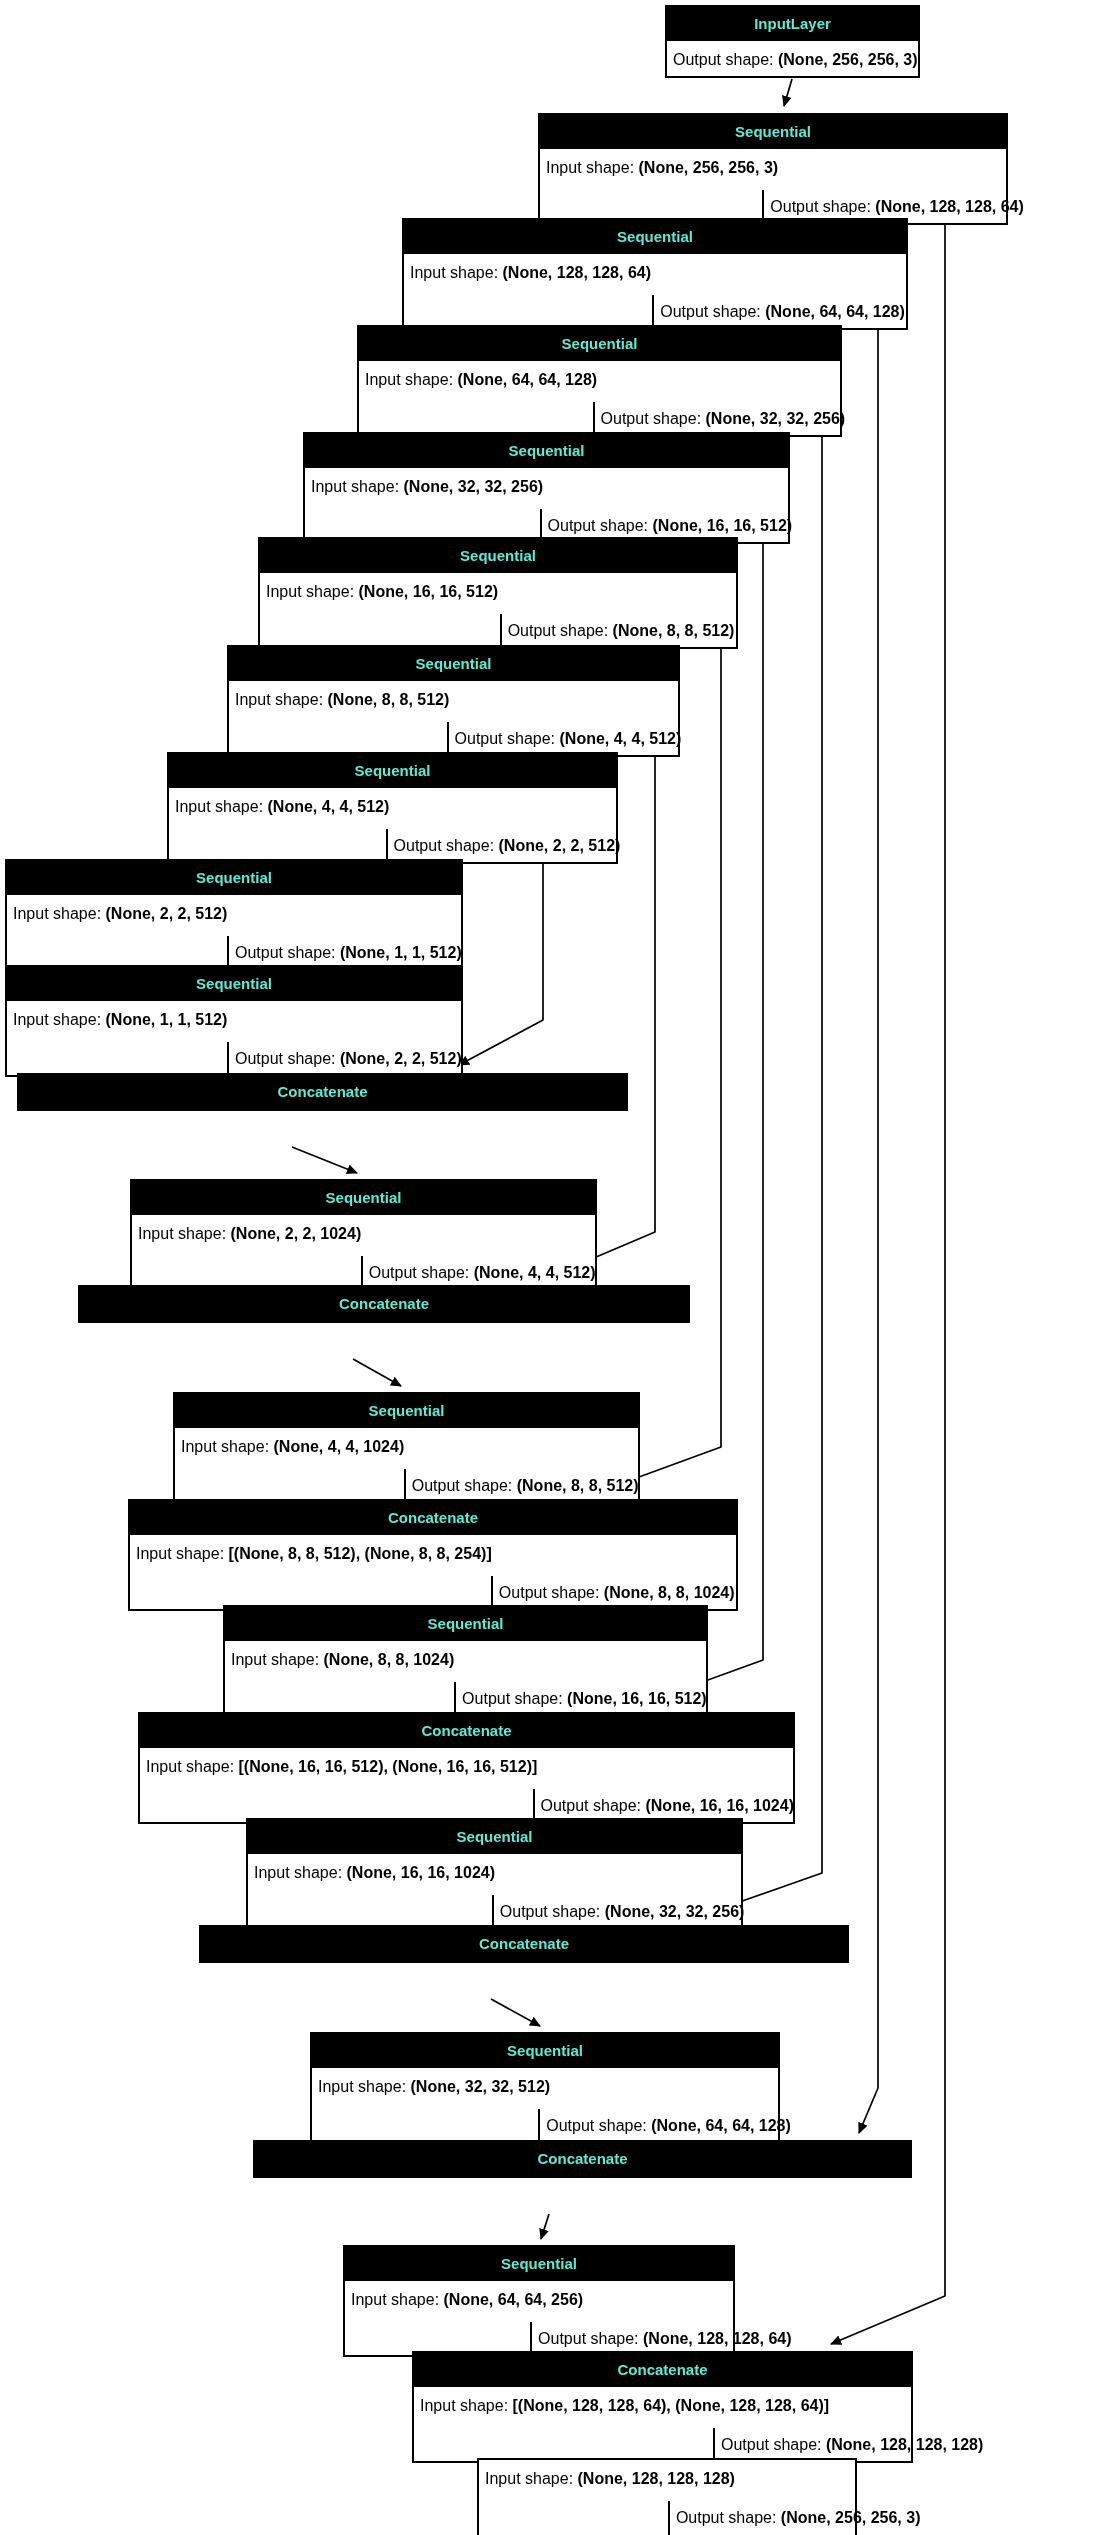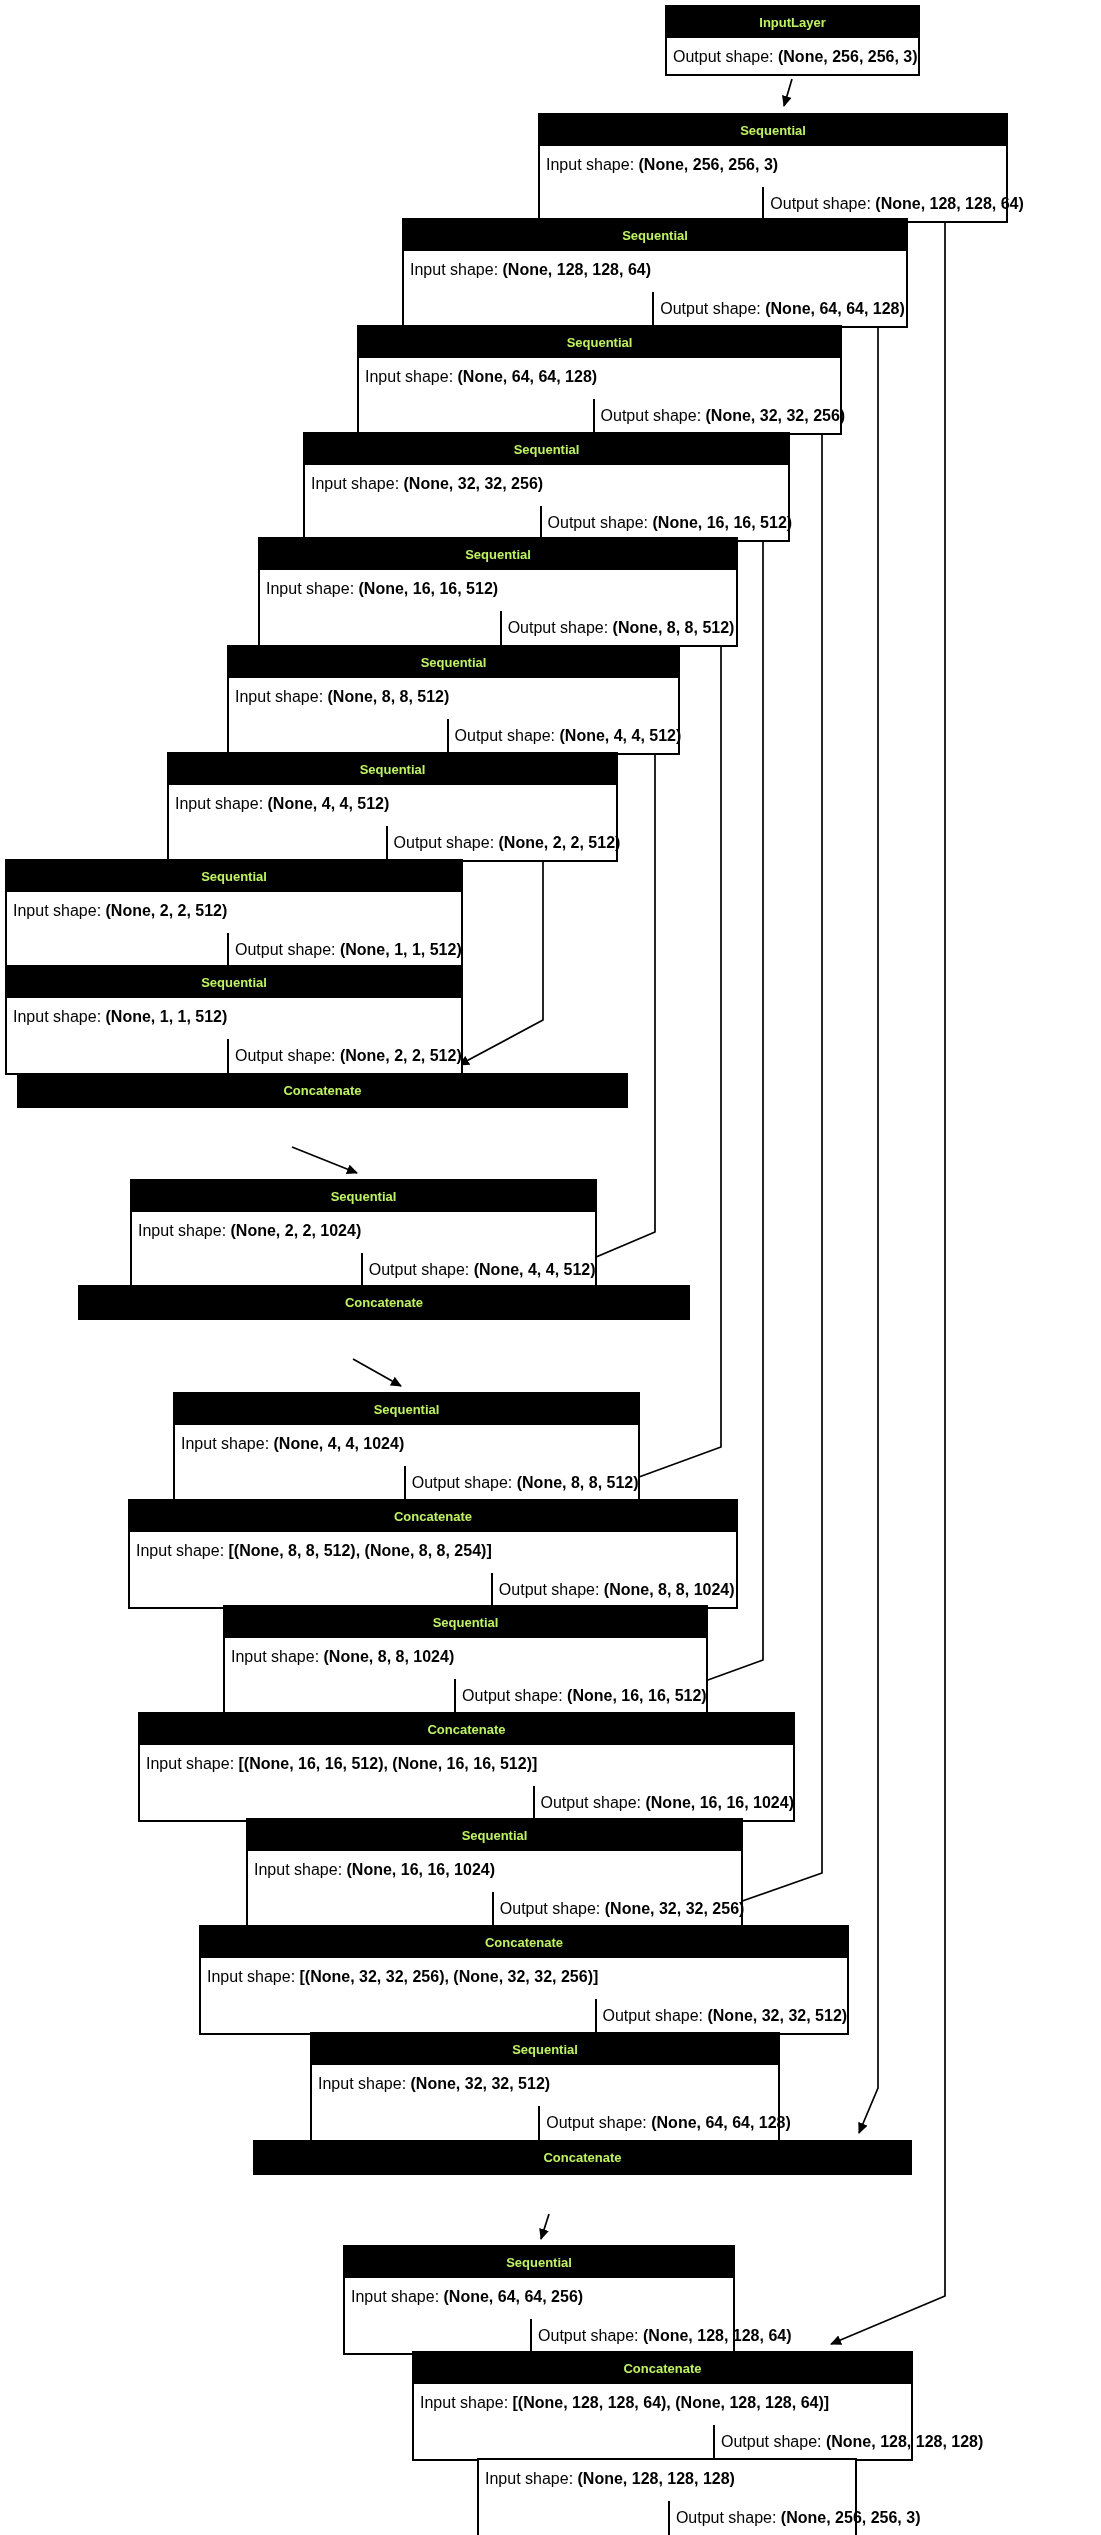--- a/index.html
+++ b/index.html
@@ -6,21 +6,21 @@
   #canvas{
     position:relative;width:1101px;height:2535px;background:#ffffff;
     font-family:"Liberation Sans",sans-serif;
   }
   svg.edges{position:absolute;left:0;top:0;z-index:1;}
   .node{
     position:absolute;z-index:2;box-sizing:border-box;
     border:2.5px solid #000;background:#000;
   }
   .hdr{
-    background:#000;color:#bef264;font-weight:bold;font-size:13px;
+    background:#000;color:#5eead4;font-weight:bold;font-size:15px;
     text-align:center;padding:9px 4px 8px 4px;line-height:1.1;white-space:nowrap;
   }
   .nbody{display:flex;border-top:2px solid #fff;background:#fff;}
   .cell{
     flex:1 1 auto;min-width:0;background:#fff;color:#000;
     text-align:center;font-size:16px;line-height:1.1;
     padding:8px 6px;white-space:nowrap;
   }
   .cell + .cell{border-left:2.5px solid #000;margin-top:39px;}
   .shape{font-weight:bold;}
@@ -202,24 +202,20 @@
   <div class="node" style="left:246px;top:1818px;width:497px">
     <div class="hdr">Sequential</div>
     <div class="nbody">
       <div class="cell"><span class="pfx">Input shape: </span><span class="shape">(None, 16, 16, 1024)</span></div>
       <div class="cell"><span class="pfx">Output shape: </span><span class="shape">(None, 32, 32, 256)</span></div>
     </div>
   </div>
 
   <div class="node" style="left:199px;top:1925px;width:650px">
     <div class="hdr">Concatenate</div>
-    <div class="nbody">
-      <div class="cell"><span class="pfx">Input shape: </span><span class="shape">[(None, 32, 32, 256), (None, 32, 32, 256)]</span></div>
-      <div class="cell"><span class="pfx">Output shape: </span><span class="shape">(None, 32, 32, 512)</span></div>
-    </div>
   </div>
 
   <div class="node" style="left:310px;top:2032px;width:470px">
     <div class="hdr">Sequential</div>
     <div class="nbody">
       <div class="cell"><span class="pfx">Input shape: </span><span class="shape">(None, 32, 32, 512)</span></div>
       <div class="cell"><span class="pfx">Output shape: </span><span class="shape">(None, 64, 64, 128)</span></div>
     </div>
   </div>
 

